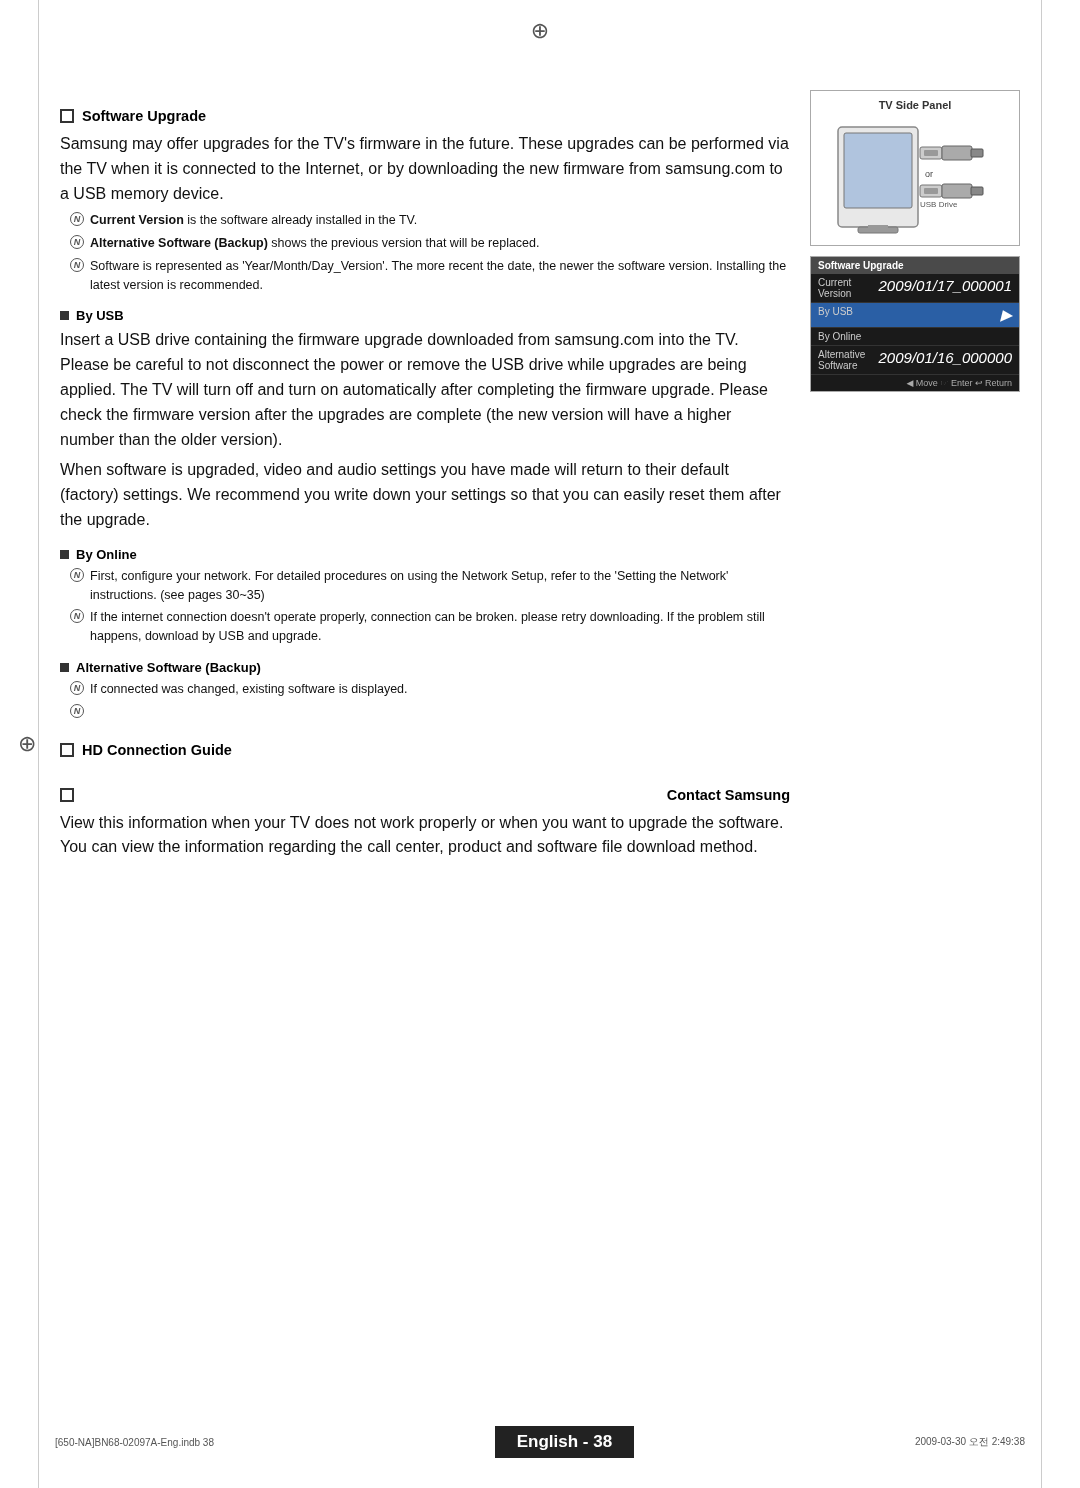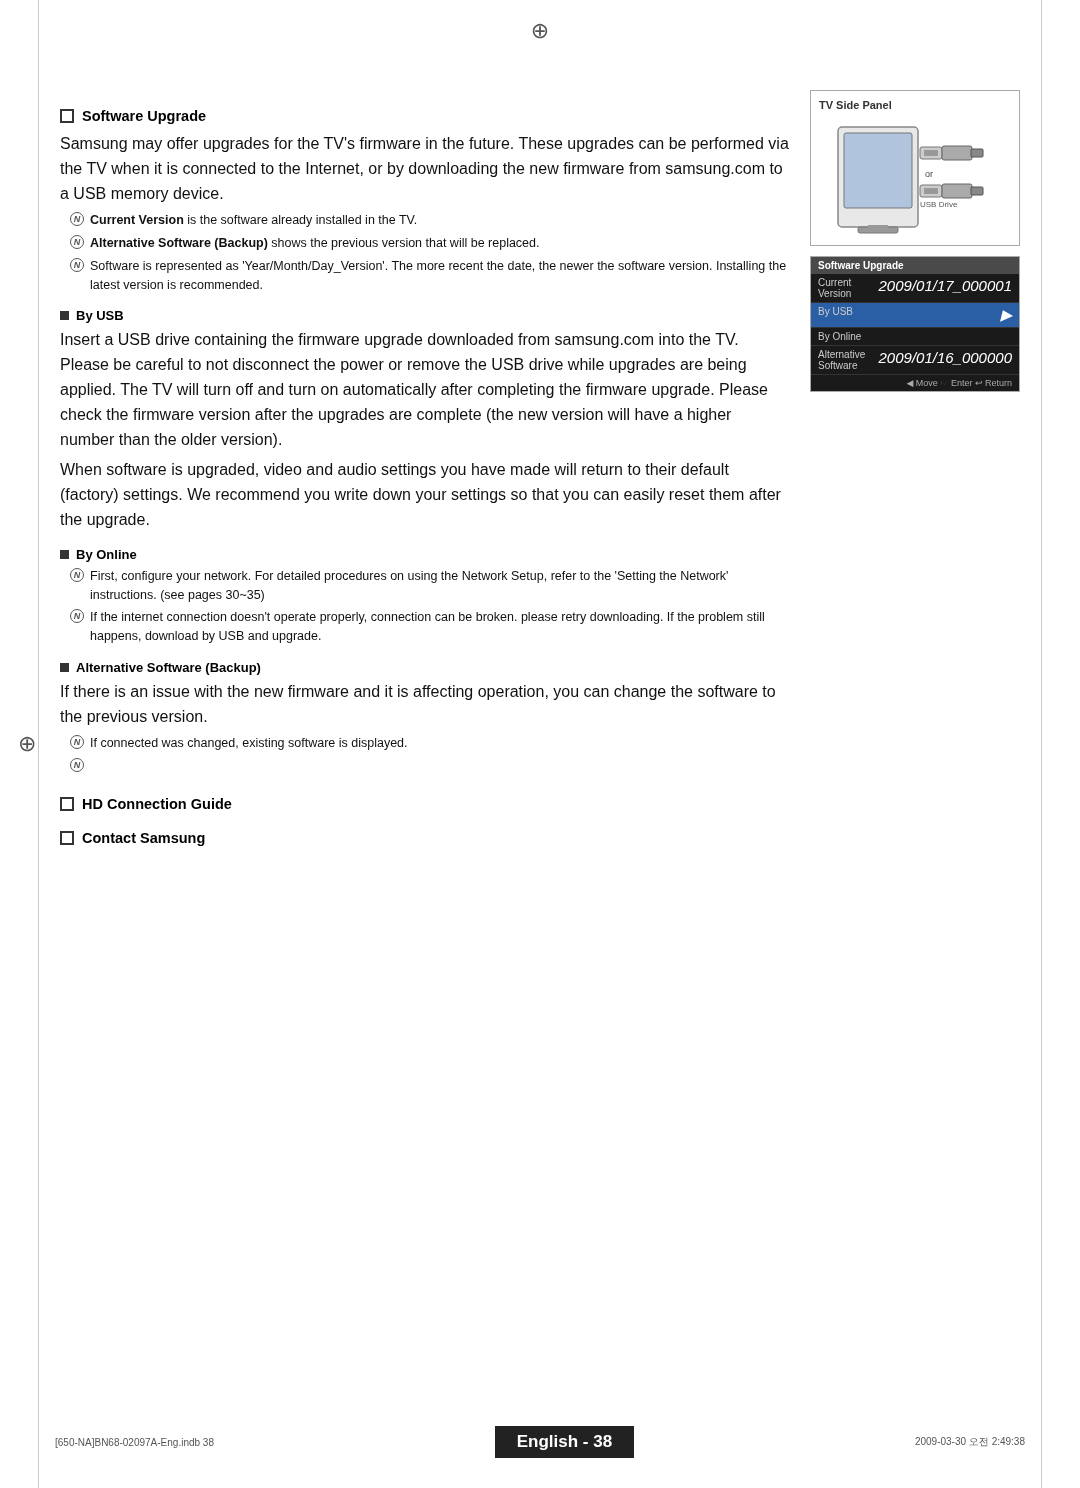--- a/index.html
+++ b/index.html
@@ -135,21 +135,21 @@
     
     .tv-panel-box {
       border: 1px solid #aaa;
       padding: 8px;
       margin-bottom: 10px;
       background: #fff;
     }
     .tv-panel-title {
       font-size: 11px;
       font-weight: bold;
-      text-align: left;
+      text-align: center;
       margin-bottom: 6px;
       color: #333;
     }
     
     .sw-upgrade-box {
       border: 1px solid #aaa;
       background: #1a1a1a;
       color: #fff;
       padding: 0;
       font-size: 10px;
@@ -274,38 +274,38 @@
       </div>
       <div class="note-item">
         <span class="note-icon">N</span>
         <span class="note-text">If the internet connection doesn't operate properly, connection can be broken. please retry downloading. If the problem still happens, download by USB and upgrade.</span>
       </div>
 
       <div class="sub-heading">
         <span class="square-icon"></span>
         <h3>Alternative Software (Backup)</h3>
       </div>
-      <p>If there is an issue with the new firmware and it is affecting operation, you can change the software to the previous version.</p>
       <div class="note-item">
         <span class="note-icon">N</span>
         <span class="note-text">If connected was changed, existing software is displayed.</span>
       </div>
       <div class="note-item">
         <span class="note-icon">N</span>
       </div>
 
       <div class="section-heading" style="margin-top: 24px;">
         <span class="checkbox-icon"></span>
         <h2>HD Connection Guide</h2>
       </div>
 
-      <div class="section-heading" style="margin-top: 18px;">
+      <div class="section-heading" style="margin-top: 29px; justify-content: space-between;">
         <span class="checkbox-icon"></span>
         <h2>Contact Samsung</h2>
       </div>
+      <p>View this information when your TV does not work properly or when you want to upgrade the software. You can view the information regarding the call center, product and software file download method.</p>
 
     </div>
 
     <div class="sidebar-img">
 
       <div class="tv-panel-box">
         <div class="tv-panel-title">TV Side Panel</div>
 
         <svg class="tv-side-svg" width="175" height="120" viewBox="0 0 175 120">
 

